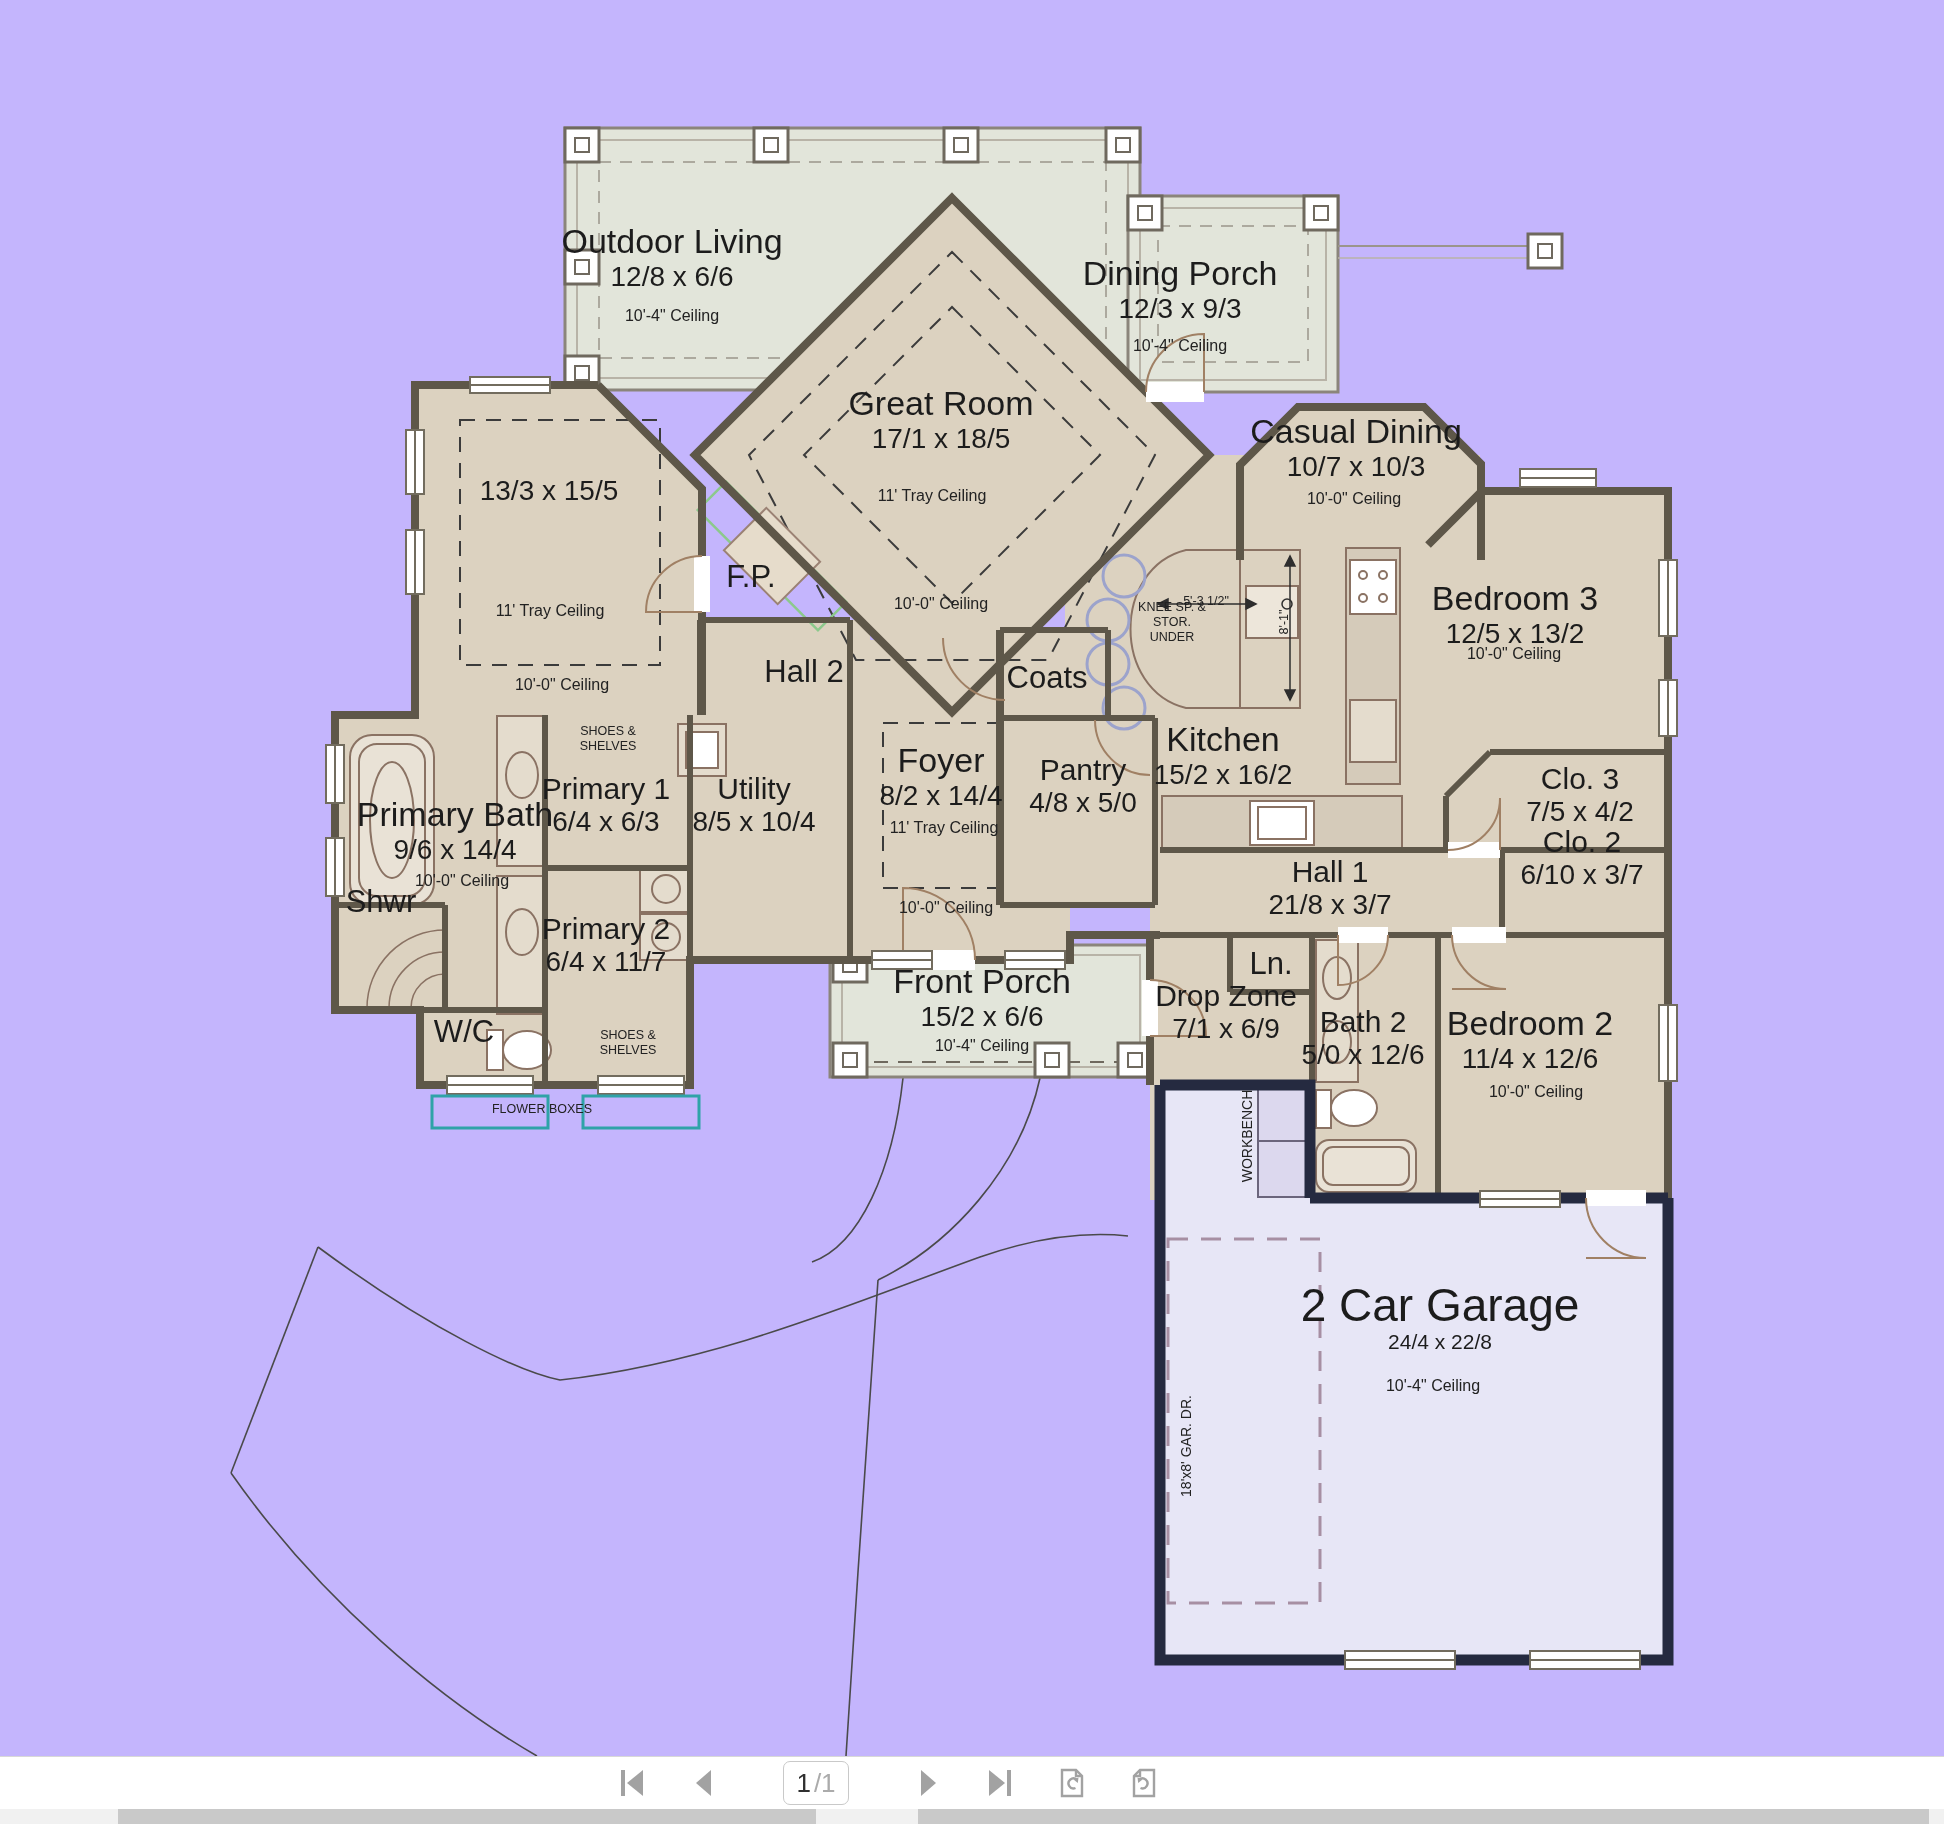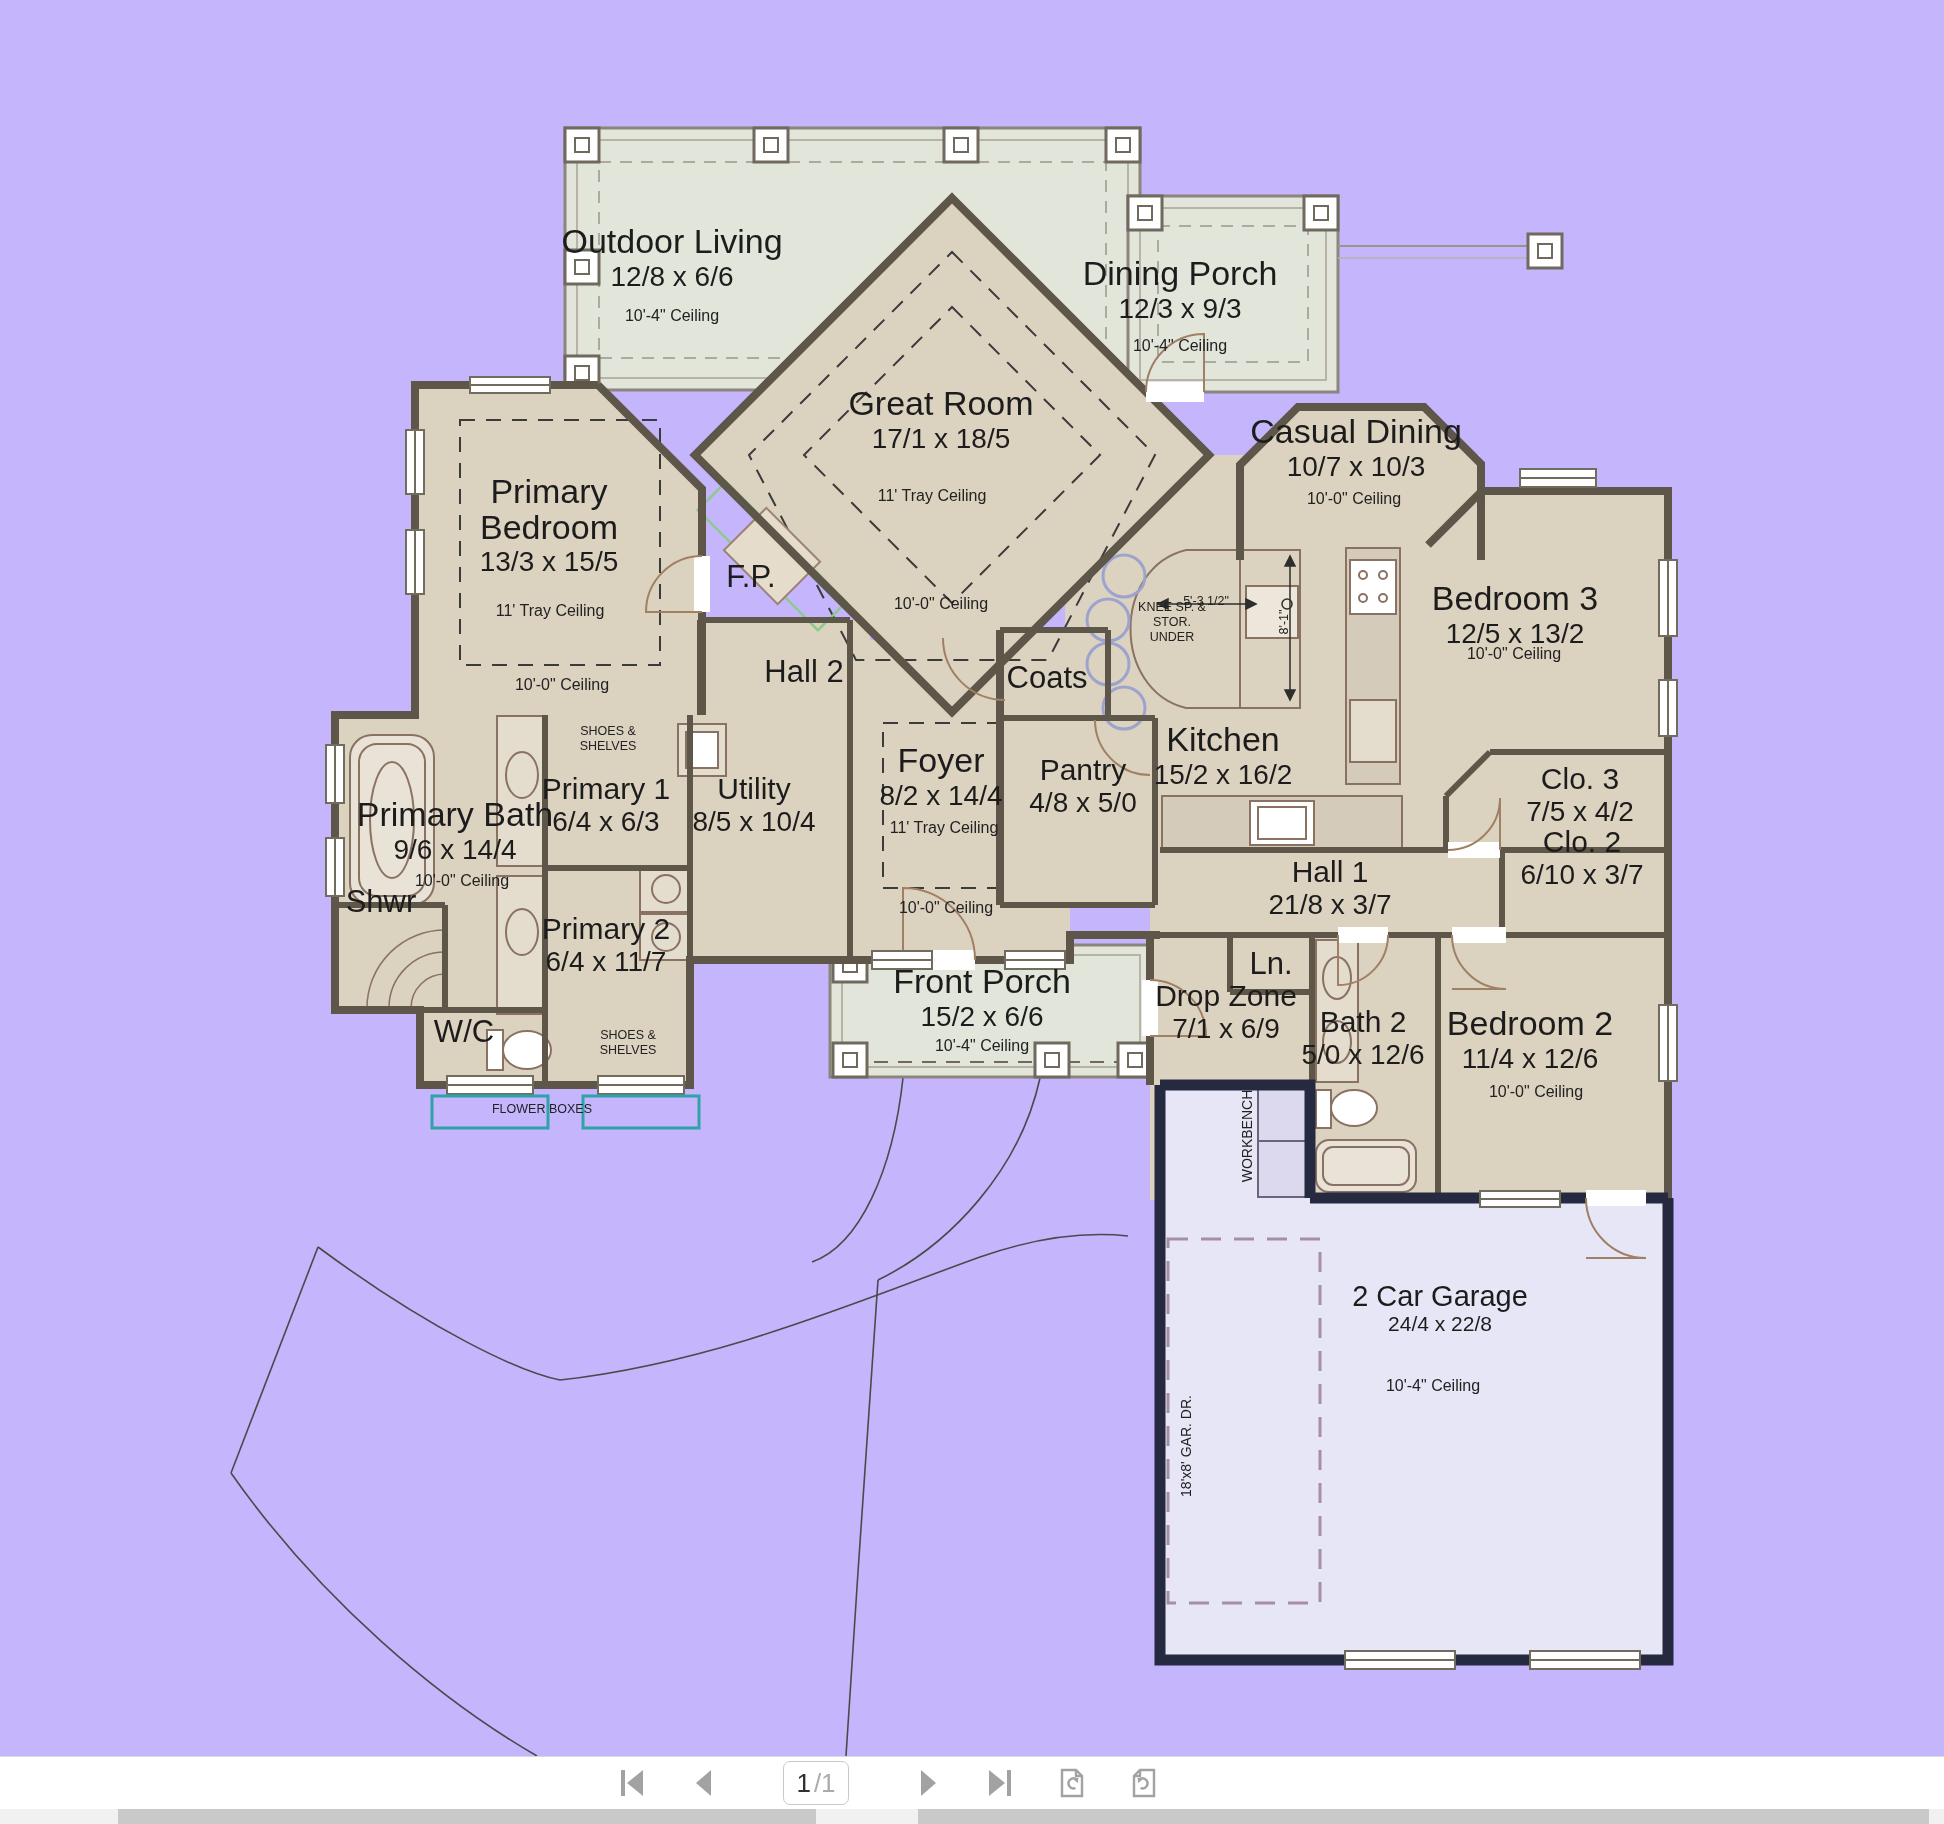--- a/index.html
+++ b/index.html
@@ -4,21 +4,21 @@
 <style>
   html,body{margin:0;padding:0;background:#fff;}
   #stage{position:relative;width:1944px;height:1824px;overflow:hidden;background:#c4b5fd;
          font-family:"Liberation Sans", sans-serif;color:#1c1c1c;}
   #plan-svg{position:absolute;left:0;top:0;}
   
   .lbl{position:absolute;transform:translateX(-50%);text-align:center;white-space:nowrap;color:#1c1c1c;}
   .lbl .rname{font-size:34px;line-height:1.05;}
   .lbl .rdims{font-size:28px;line-height:1.2;}
   .lbl.med .rname{font-size:30px;}
-  .lbl.big .rname{font-size:29px;}
+  .lbl.big .rname{font-size:46px;}
   .lbl.big .rdims{font-size:21px;}
   .sm{position:absolute;transform:translateX(-50%);font-size:31px;white-space:nowrap;}
   .note{position:absolute;transform:translateX(-50%);font-size:16px;white-space:nowrap;color:#222;}
   .tiny{position:absolute;transform:translateX(-50%);font-size:12.5px;line-height:1.18;text-align:center;color:#222;}
   .tinyw{white-space:normal;}
   .vert{transform:translate(-50%,-50%) rotate(-90deg);white-space:nowrap;}
   .wrap{white-space:normal;width:235px;}
   
   #divider{position:absolute;left:0;top:1756px;width:1944px;height:1px;background:#d8d8d8;}
   #toolbar{position:absolute;left:0;top:1757px;width:1944px;height:52px;background:#fff;
@@ -333,21 +333,20 @@
   <div class="note" style="left:932px;top:487px">11' Tray Ceiling</div>
   <div class="note" style="left:941px;top:595px">10'-0" Ceiling</div>
 
   <div class="lbl" style="left:1356px;top:414px">
     <div class="rname">Casual Dining</div>
     <div class="rdims">10/7 x 10/3</div>
   </div>
   <div class="note" style="left:1354px;top:490px">10'-0" Ceiling</div>
 
   <div class="lbl" style="left:549px;top:474px">
-    <div class="rname wrap">Primary Bedroom</div>
     <div class="rdims">13/3 x 15/5</div>
   </div>
   <div class="note" style="left:550px;top:602px">11' Tray Ceiling</div>
   <div class="note" style="left:562px;top:676px">10'-0" Ceiling</div>
 
   <div class="sm" style="left:751px;top:559px">F.P.</div>
   <div class="sm" style="left:804px;top:654px">Hall 2</div>
   <div class="sm" style="left:1047px;top:660px">Coats</div>
 
   <div class="lbl" style="left:1223px;top:722px">

